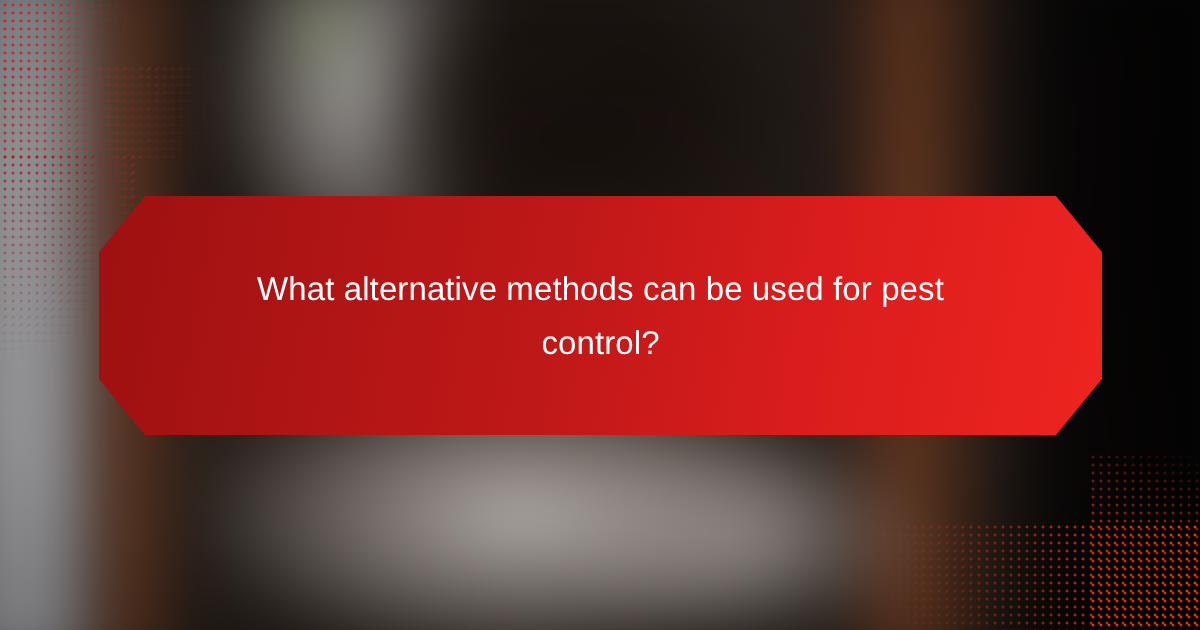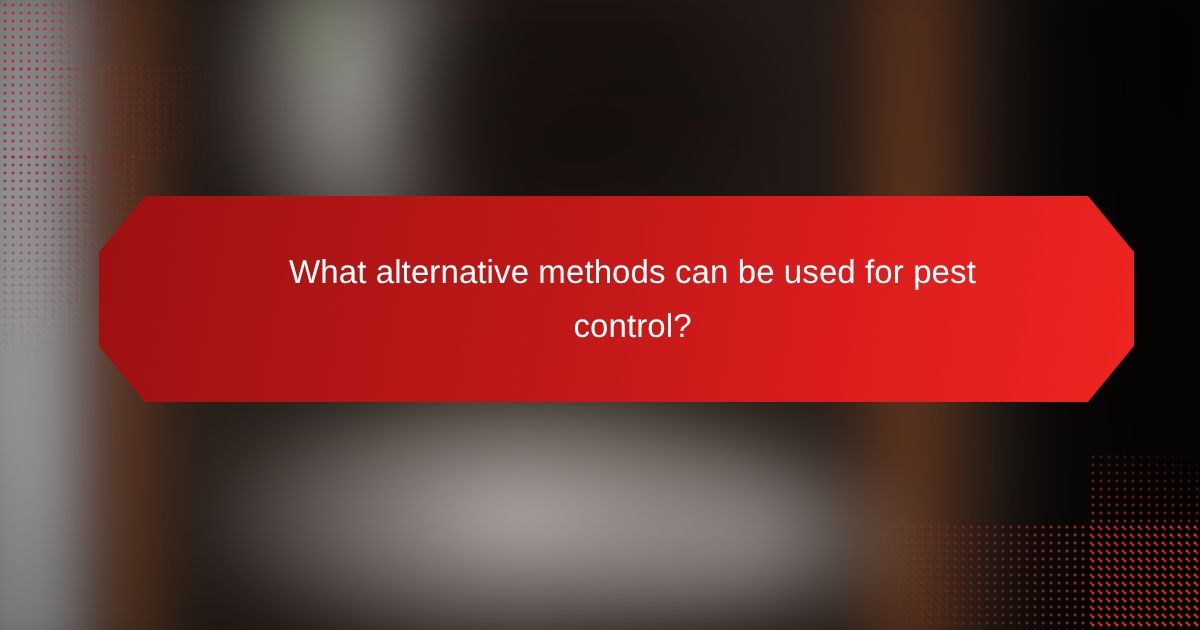--- a/index.html
+++ b/index.html
@@ -128,36 +128,35 @@
     -webkit-mask-image: linear-gradient(75deg, rgba(0,0,0,0) 0%, rgba(0,0,0,0.22) 26%, rgba(0,0,0,0.70) 62%, #000 100%);
             mask-image: linear-gradient(75deg, rgba(0,0,0,0) 0%, rgba(0,0,0,0.22) 26%, rgba(0,0,0,0.70) 62%, #000 100%);
   }
 
   
   .banner {
     position: absolute;
     left: 99px;
     top: 196px;
     width: 1003px;
-    height: 206px;
+    height: 239px;
     background: linear-gradient(100deg, #9d1011 0%, #ac1414 18%, #c01818 46%, #d91d1c 70%, #ee2420 100%);
     clip-path: polygon(
       46px 0,
       calc(100% - 46px) 0,
       100% 56px,
       100% calc(100% - 56px),
       calc(100% - 46px) 100%,
       46px 100%,
       0 calc(100% - 56px),
       0 56px
     );
     display: flex;
     align-items: center;
     justify-content: center;
-    padding-left: 32px;
   }
 
   .banner-text {
     margin: 0;
     width: 760px;
     text-align: center;
     color: #ffffff;
     font-family: "Liberation Sans", sans-serif;
     font-size: 33px;
     font-weight: 400;

